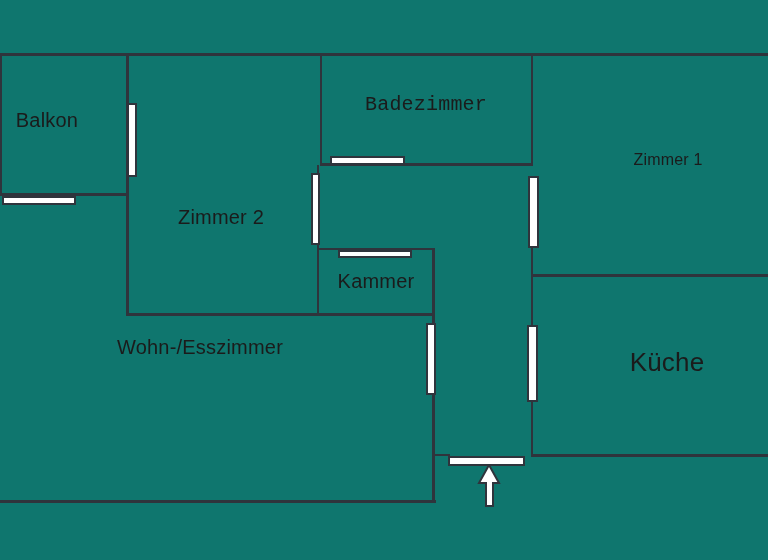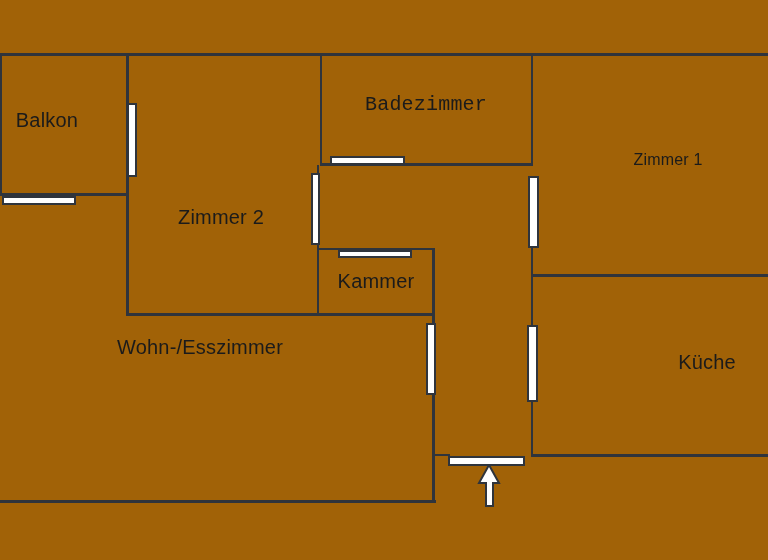--- a/index.html
+++ b/index.html
@@ -38,21 +38,21 @@
     left: 0;
     top: 0;
     width: 768px;
     height: 560px;
     pointer-events: none;
   }
 </style>
 </head>
 <body>
 
-<div id="plan" style="background: #a16207;">
+<div id="plan" style="background: #0f766e;">
   <svg class="overlay" viewBox="0 0 768 560">
     <polygon fill="#ffffff" stroke-width="2" stroke-linejoin="miter" stroke="#2f343c" points="489,465 499,483 493,483 493,506 486,506 486,483 479,483"></polygon>
   </svg>
 <div class="wall" style="left: 0px; top: 53px; width: 768px; height: 3px; background: rgb(47, 52, 60);"></div>
     <div class="wall" style="left: 0px; top: 53px; width: 2px; height: 143px; background: rgb(47, 52, 60);"></div>
     <div class="wall" style="left: 0px; top: 193px; width: 128px; height: 3px; background: rgb(47, 52, 60);"></div>
     <div class="wall" style="left: 126px; top: 55px; width: 3px; height: 261px; background: rgb(47, 52, 60);"></div>
     <div class="wall" style="left: 320px; top: 55px; width: 2px; height: 110px; background: rgb(47, 52, 60);"></div>
     <div class="wall" style="left: 320px; top: 163px; width: 213px; height: 3px; background: rgb(47, 52, 60);"></div>
     <div class="wall" style="left: 531px; top: 55px; width: 2px; height: 110px; background: rgb(47, 52, 60);"></div>
@@ -75,14 +75,14 @@
     <div class="opening" style="left: 338px; top: 250px; width: 74px; height: 8px; border-color: rgb(47, 52, 60);"></div>
     <div class="opening" style="left: 527px; top: 325px; width: 11px; height: 77px; border-color: rgb(47, 52, 60);"></div>
     <div class="opening" style="left: 426px; top: 323px; width: 10px; height: 72px; border-color: rgb(47, 52, 60);"></div>
     <div class="opening" style="left: 448px; top: 456px; width: 77px; height: 10px; border-color: rgb(47, 52, 60);"></div>
     <div class="room-label" style="left: 47px; top: 120px; font-size: 20px; color: rgb(27, 27, 27);">Balkon</div>
     <div class="room-label" style="left: 221px; top: 181px; font-size: 20px; color: rgb(27, 27, 27); margin-top: 36px;">Zimmer 2</div>
     <div class="room-label" style="left: 426px; top: 104px; font-size: 20px; color: rgb(27, 27, 27); font-family: Liberation Mono, monospace;">Badezimmer</div>
     <div class="room-label" style="left: 668px; top: 160px; font-size: 16px; color: rgb(27, 27, 27);">Zimmer 1</div>
     <div class="room-label" style="left: 200px; top: 347px; font-size: 20px; color: rgb(27, 27, 27);">Wohn-/Esszimmer</div>
     <div class="room-label" style="left: 376px; top: 281px; font-size: 20px; color: rgb(27, 27, 27);">Kammer</div>
-    <div class="room-label" style="left: 707px; top: 362px; font-size: 20px; color: rgb(27, 27, 27);">Küche</div>
+    <div class="room-label" style="left: 667px; top: 362px; font-size: 26px; color: rgb(27, 27, 27);">Küche</div>
   </div>
 
 </body></html>

